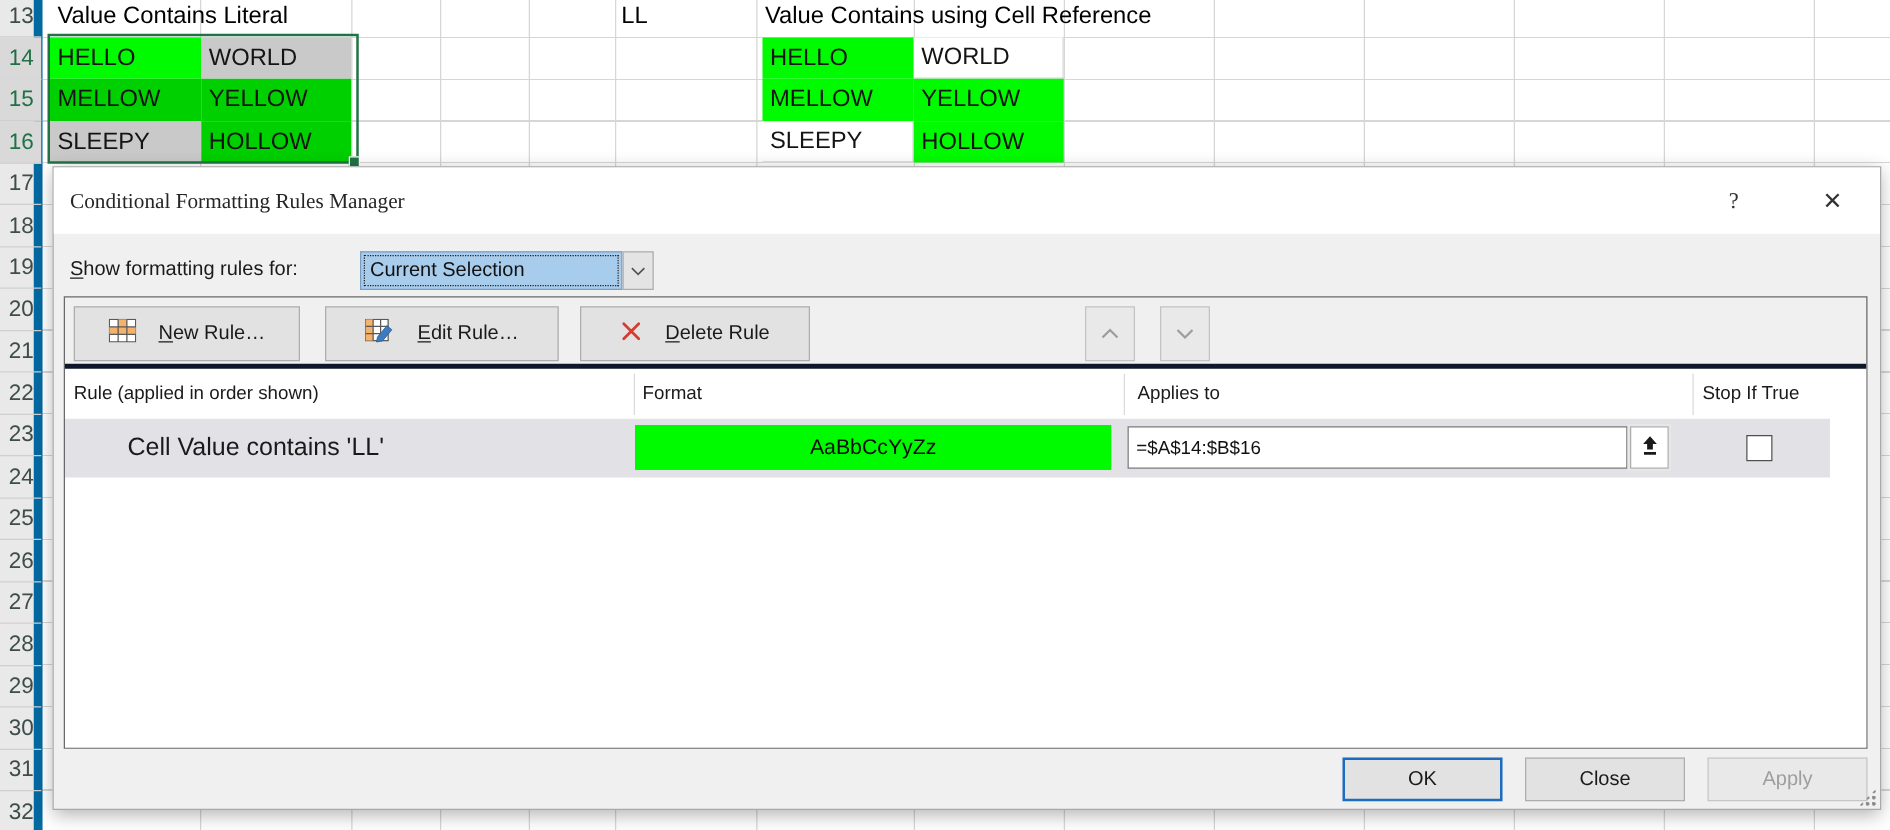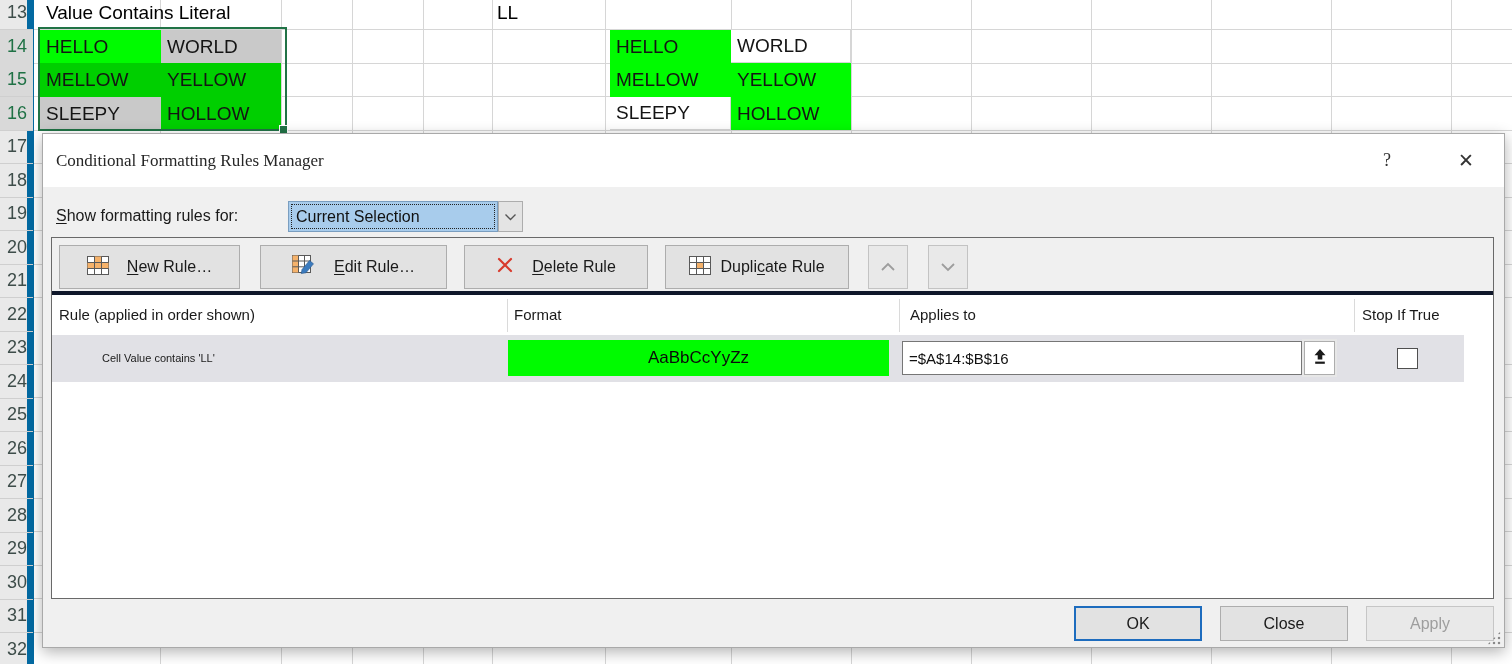--- a/index.html
+++ b/index.html
@@ -42,21 +42,21 @@
   .frame { position:absolute; left:8px; top:103px; width:1443px; height:362px; border:1px solid #696969; background:#F0F0F0; }
   .tbtn { position:absolute; top:7px; height:44px; background:#E2E2E2; border:1px solid #ADADAD; display:flex; align-items:center;
           justify-content:center; gap:9px; font-size:16px; color:#1a1a1a; }
   .movebtn { position:absolute; top:7px; height:44px; width:40px; background:#E9E9E9; border:1px solid #C3C3C3;
              display:flex; align-items:center; justify-content:center; }
 
   .rulelist { position:absolute; left:0; top:53px; width:1441px; height:307px; background:#fff; border-top:4px solid #0f172a; }
   .lh { position:absolute; top:0; height:40px; line-height:40px; font-size:15px; color:#1a1a1a; white-space:nowrap; }
   .lh-sep { position:absolute; top:4px; height:33px; width:1px; background:#DADADA; }
   .rule-row { position:absolute; left:0; top:40px; width:1412px; height:47px; background:#E1E1E6; }
-  .rule-name { position:absolute; left:50px; top:0; height:60px; line-height:47px; font-size:11px; color:#1a1a1a; white-space:nowrap; }
+  .rule-name { position:absolute; left:50px; top:0; height:60px; line-height:47px; font-size:20px; color:#1a1a1a; white-space:nowrap; }
   .swatch { position:absolute; left:456px; top:5px; width:381px; height:36px; background:#00FB00; display:flex; align-items:center;
             justify-content:center; font-size:17px; color:#0a0a0a; }
   .applies-input { position:absolute; left:850px; top:6px; width:400px; height:34px; border:1px solid #767676; background:#fff;
                    font-family:"Liberation Sans",sans-serif; font-size:15px; color:#111; padding:0 6px; }
   .collapse-btn { position:absolute; left:1252px; top:6px; width:31px; height:34px; background:#fff; border:1px solid #ADADAD;
                   box-shadow:0 0 0 2px #E7E7E7; display:flex; align-items:center; justify-content:center; }
   .cfcheck { position:absolute; left:1345px; top:13px; width:21px; height:21px; background:#fff; border:1px solid #4F4F4F; }
 
   .dlgbtn { position:absolute; top:472px; width:128px; height:35px; background:#E2E2E2; border:1px solid #ADADAD;
             display:flex; align-items:center; justify-content:center; font-size:16px; color:#1a1a1a; }
@@ -105,20 +105,21 @@
     <div class="rh" style="top:465px">27</div>
     <div class="rh" style="top:499px">28</div>
     <div class="rh" style="top:532px">29</div>
     <div class="rh" style="top:566px">30</div>
     <div class="rh" style="top:599px">31</div>
     <div class="rh" style="top:633px">32</div>
   </div>
 
   <div class="sheet-title" style="left:46px; top:2px">Value Contains Literal</div>
   <div class="sheet-title" style="left:497px; top:2px">LL</div>
+  <div class="sheet-title" style="left:612px; top:2px">Value Contains using Cell Reference</div>
 
   <div class="cell f-green" style="left:40px;  top:30px; width:121px; height:33px">HELLO</div>
   <div class="cell f-graysh" style="left:161px; top:30px; width:120px; height:33px">WORLD</div>
   <div class="cell f-greensh" style="left:40px;  top:63px; width:121px; height:34px">MELLOW</div>
   <div class="cell f-greensh" style="left:161px; top:63px; width:120px; height:34px">YELLOW</div>
   <div class="cell f-graysh" style="left:40px;  top:97px; width:121px; height:33px">SLEEPY</div>
   <div class="cell f-greensh" style="left:161px; top:97px; width:120px; height:33px">HOLLOW</div>
   <div class="sel-border"></div>
   <div class="fill-handle"></div>
 
@@ -180,31 +181,20 @@
         <span>
           <svg width="18" height="16" viewBox="0 0 18 16">
               <path d="M3 2 L15 14 M15 2 L3 14" stroke="#D83B2D" stroke-width="2.2" fill="none" stroke-linecap="round"></path>
             </svg>
         </span>
           <span></span>
           <span class="mn">D</span>
           <span style="margin-left:-9px">elete Rule</span>
       </button>
 
-      <button class="tbtn" style="left:613px; width:184px">
-        <span>
-          <svg width="22" height="19" viewBox="0 0 22 19">
-            <rect x="0.5" y="0.5" width="21" height="18" fill="#fff" stroke="#595959"></rect>
-            <rect x="7.5" y="6.5" width="7" height="6" fill="#F5B26B"></rect>
-            <path d="M7.5 0.5 V18.5 M14.5 0.5 V18.5 M0.5 6.5 H21.5 M0.5 12.5 H21.5" stroke="#595959" fill="none"></path>
-          </svg></span>
-          <span>Dupli</span>
-          <span class="mn" style="margin-left:-9px">c</span>
-          <span style="margin-left:-9px">ate Rule</span>
-      </button>
 
       <button class="movebtn" style="left:816px">
         <span>
           <svg width="16" height="10" viewBox="0 0 16 10">
               <path d="M2 8 L8 2 L14 8" stroke="#9D9D9D" stroke-width="1.8" fill="none"></path>
             </svg>
         </span>
       </button>
       <button class="movebtn" style="left:876px">
         <span>

